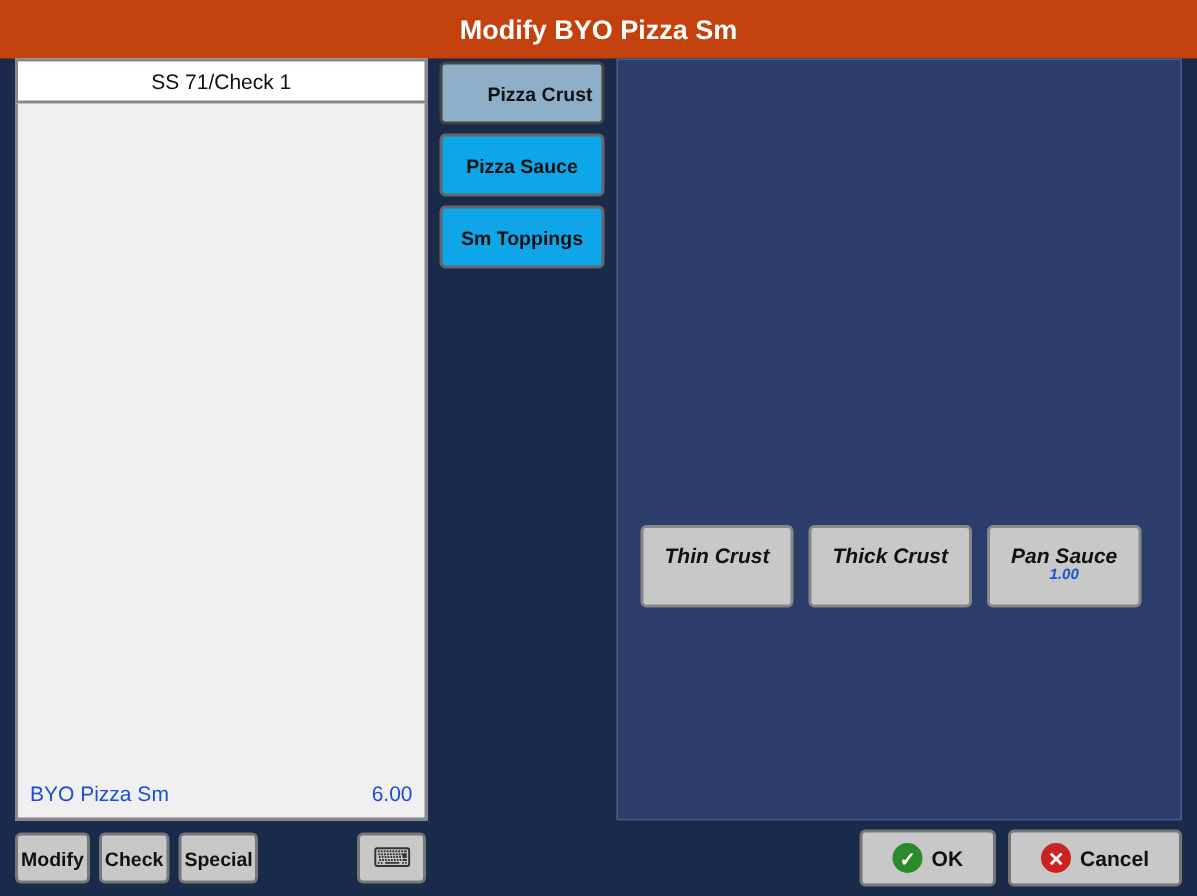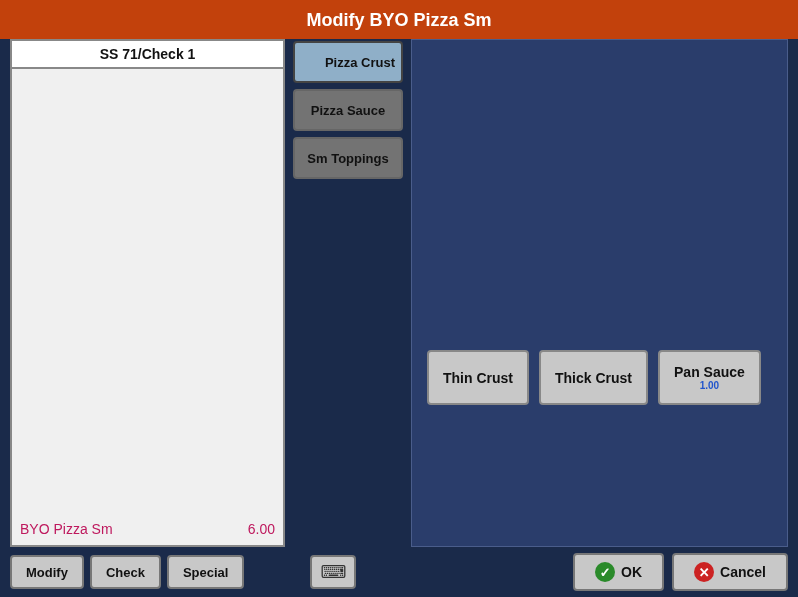--- a/index.html
+++ b/index.html
@@ -35,60 +35,60 @@
       flex-direction: column;
       width: 275px;
       min-width: 275px;
     }
 
     .order-header {
       background: white;
       border: 2px solid #888;
       text-align: center;
       font-size: 14px;
-      font-weight: bold;
+      font-weight: normal;
       padding: 5px 0;
       color: #111;
     }
 
     .order-list {
       background: #f0f0f0;
       border: 2px solid #888;
       border-top: none;
       flex: 1;
       padding: 8px;
       min-height: 380px;
       position: relative;
     }
 
     .order-item {
       display: flex;
       justify-content: space-between;
       font-size: 14px;
-      color: #be185d;
+      color: #1d4ed8;
       margin-top: auto;
       position: absolute;
       bottom: 8px;
       left: 8px;
       right: 8px;
     }
 
     
     .category-panel {
       display: flex;
       flex-direction: column;
       gap: 6px;
       padding-top: 0;
       width: 110px;
       min-width: 110px;
       padding-top: 2px;
     }
 
     .category-btn {
-      background: #737373;
+      background: #0ea5e9;
       border: 2px solid #666;
       border-radius: 4px;
       padding: 8px 6px;
       font-size: 13px;
       font-weight: bold;
       color: #111;
       cursor: pointer;
       text-align: center;
       min-height: 42px;
     }
@@ -120,23 +120,23 @@
       font-size: 14px;
       font-weight: bold;
       color: #111;
       cursor: pointer;
       min-width: 100px;
       min-height: 55px;
       text-align: center;
       display: flex;
       flex-direction: column;
       align-items: center;
-      justify-content: center;
       position: relative;
       margin-top: 145px;
+      font-style: italic;
     }
 
     .option-btn .price {
       color: #2255cc;
       font-size: 10px;
       font-weight: bold;
     }
 
     
     .bottom-bar {
@@ -144,21 +144,21 @@
       align-items: center;
       padding: 6px 10px;
       gap: 6px;
       background: #1a2a4a;
     }
 
     .action-btn {
       background: #c8c8c8;
       border: 2px solid #777;
       border-radius: 4px;
-      padding: 6px 14px;
+      padding: 6px 2px;
       font-size: 13px;
       font-weight: bold;
       color: #111;
       cursor: pointer;
       min-height: 34px;
     }
 
     .keyboard-btn {
       background: #c8c8c8;
       border: 2px solid #777;

